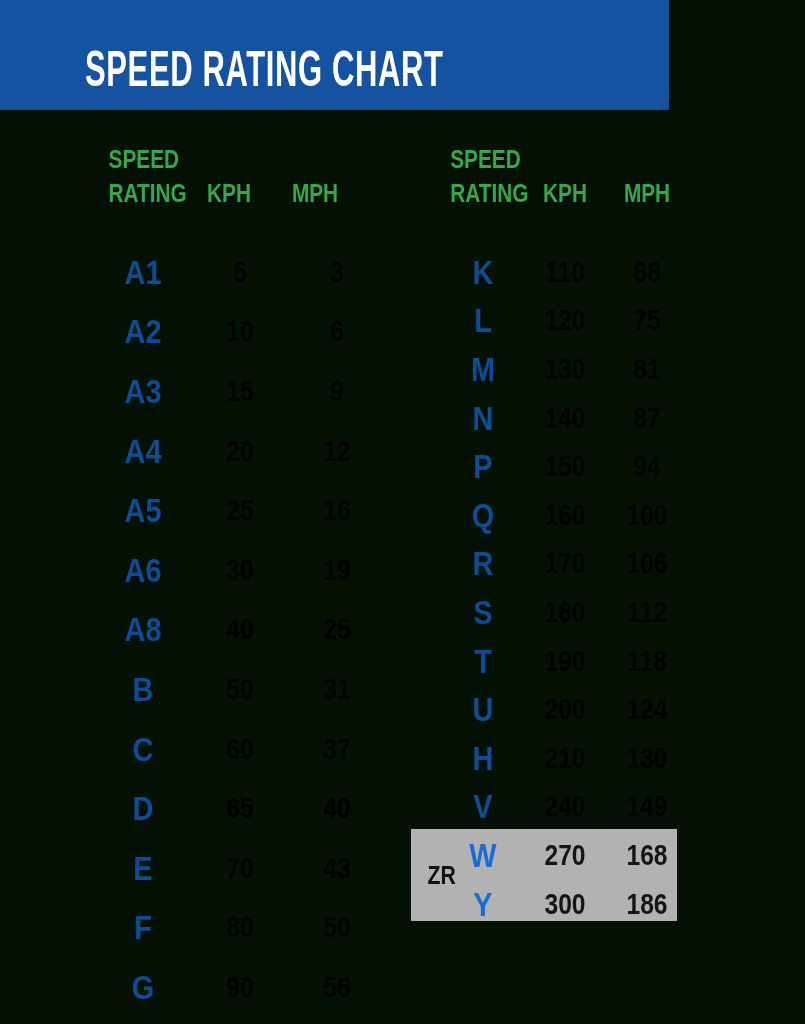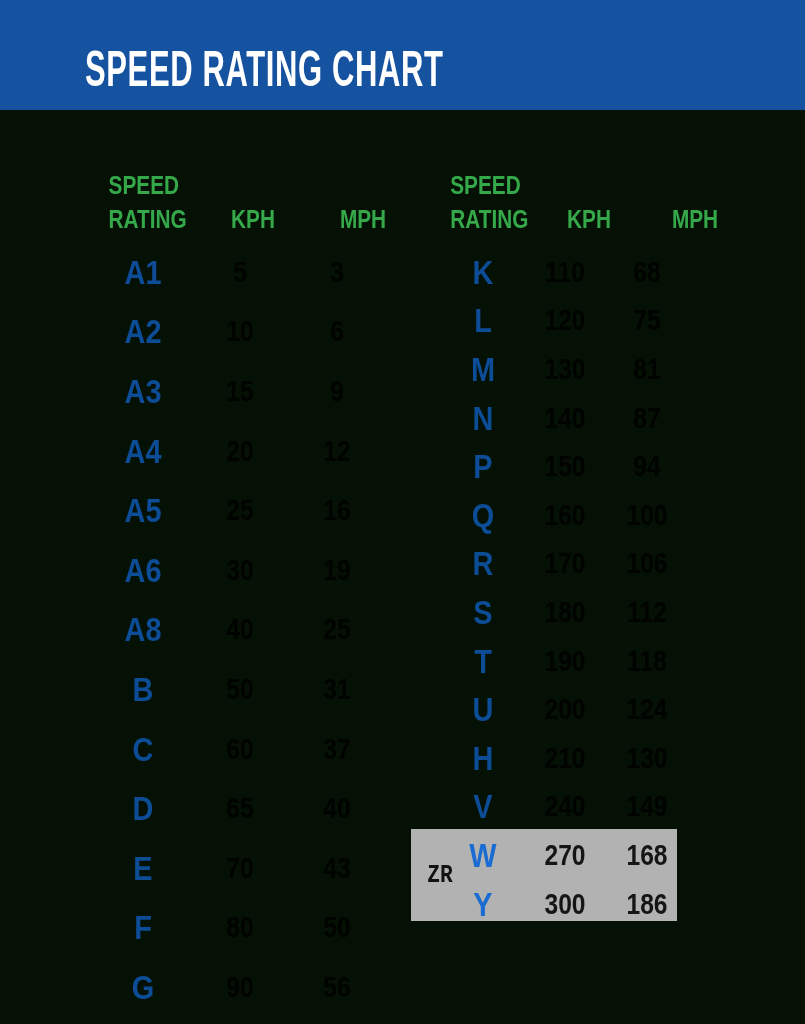--- a/index.html
+++ b/index.html
@@ -8,32 +8,32 @@
     --zr_rating_blue:#1b6cd2; --title_white:#ffffff;
   }
   * { box-sizing:border-box; margin:0; padding:0; }
   html,body { width:805px; height:1024px; }
   body {
     position:relative; overflow:hidden;
     background:var(--background);
     font-family:"Liberation Sans", sans-serif;
   }
   .banner {
-    position:absolute; left:0; top:0; width:805px; height:110px;
+    position:absolute; left:0; top:0; width:669px; height:110px;
     background:var(--banner);
   }
   .title {
     position:absolute; left:85px; top:44px;
     color:var(--title_white); font-size:50px; font-weight:bold;
     line-height:50px; white-space:nowrap; letter-spacing:1px;
     transform:scaleX(0.62); transform-origin:left top;
   }
   .colheads {
-    position:absolute; top:168px; height:68px;
-    display:grid; align-items:end; z-index:2;gap:24px;
+    position:absolute; top:142px; height:68px;
+    display:grid; align-items:end; z-index:2;
   }
   .colheads.left  { left:100px; width:258px; grid-template-columns:86px 86px 86px; }
   .colheads.right { left:442px; width:246px; grid-template-columns:82px 82px 82px; }
   .colheads .hcell {
     text-align:center; color:var(--heading_green);
     font-weight:bold; font-size:26px; line-height:1.32;
     transform:scaleX(0.8);
   }
   .rows {
     position:absolute; top:248px; display:grid; z-index:2;
@@ -48,21 +48,21 @@
   }
   .cell.num {
     color:var(--value_black); font-size:29px; font-weight:bold;
     transform:scaleX(0.85);
   }
   .cell.zr.rating { color:var(--zr_rating_blue); }
   .cell.zr.num    { color:#151515; }
   .zr-box {
     position:absolute; left:411px; top:829px; width:266px; height:92px;
     background:var(--zr_box_gray); z-index:1;
-    display:flex; align-items:center;font-family:Liberation Mono, monospace;
+    display:flex; align-items:center;
   }
   .zr-label {
     color:#111; font-weight:bold; font-size:25px;
     margin-left:14px; transform:scaleX(0.85);
   }
 </style>
 </head>
 <body>
 
 <div class="banner">

